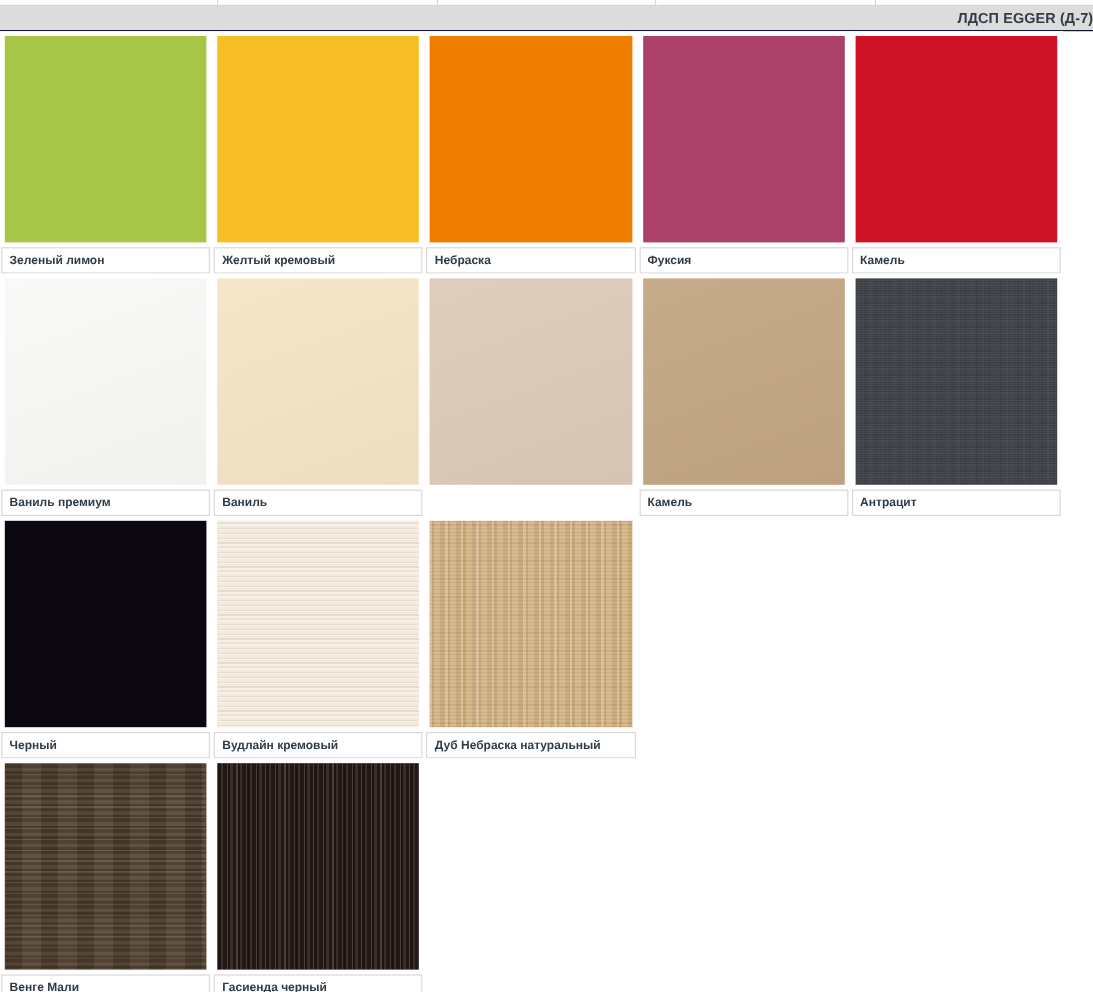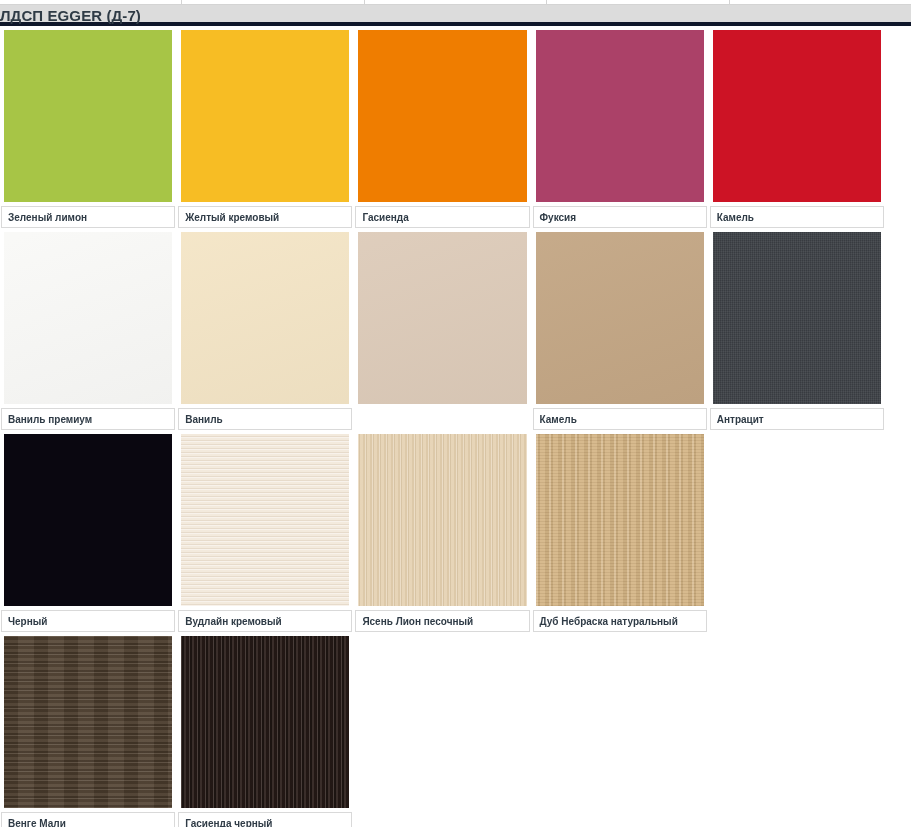--- a/index.html
+++ b/index.html
@@ -27,23 +27,23 @@
     box-sizing:border-box;
   }
   .top-sliver .cell:last-child{border-right:none;}
 
   
   .section-header{
     width:911px;
     height:21px;
     line-height:21px;
     background:#dcdcdc;
-    border-bottom:4px solid #0f172a;
-    text-align:left;
-    font-size:15px;
+    border-bottom:1px solid #0f172a;
+    text-align:right;
+    font-size:12px;
     font-weight:bold;
     color:#2f3b46;
     box-sizing:border-box;
     letter-spacing:.1px;
   }
 
   
   .grid{
     width:911px;
     box-sizing:border-box;
@@ -173,21 +173,21 @@
       <div class="cellwrap">
         <div class="swatch" style="background-color: rgb(247, 189, 36);">
           <div class="grain tex-plain"></div>
         </div>
         <div class="label">Желтый кремовый</div>
       </div>
       <div class="cellwrap">
         <div class="swatch" style="background-color: rgb(239, 125, 0);">
           <div class="grain tex-plain"></div>
         </div>
-        <div class="label">Гасиенда</div>
+        <div class="label">Небраска</div>
       </div>
       <div class="cellwrap">
         <div class="swatch" style="background-color: rgb(171, 65, 104);">
           <div class="grain tex-plain"></div>
         </div>
         <div class="label">Фуксия</div>
       </div>
       <div class="cellwrap">
         <div class="swatch" style="background-color: rgb(205, 19, 37);">
           <div class="grain tex-plain"></div>
@@ -231,26 +231,20 @@
         <div class="swatch" style="background-color: rgb(10, 7, 16);">
           <div class="grain tex-plain"></div>
         </div>
         <div class="label">Черный</div>
       </div>
       <div class="cellwrap">
         <div class="swatch" style="background-color: rgb(239, 227, 210);">
           <div class="grain tex-horiz"></div>
         </div>
         <div class="label">Вудлайн кремовый</div>
-      </div>
-      <div class="cellwrap">
-        <div class="swatch" style="background-color: rgb(228, 207, 174);">
-          <div class="grain tex-vert"></div>
-        </div>
-        <div class="label">Ясень Лион песочный</div>
       </div>
       <div class="cellwrap">
         <div class="swatch" style="background-color: rgb(211, 178, 129);">
           <div class="grain tex-plank"></div>
         </div>
         <div class="label">Дуб Небраска натуральный</div>
       </div>
     </div>
     <div class="row">
       <div class="cellwrap">

